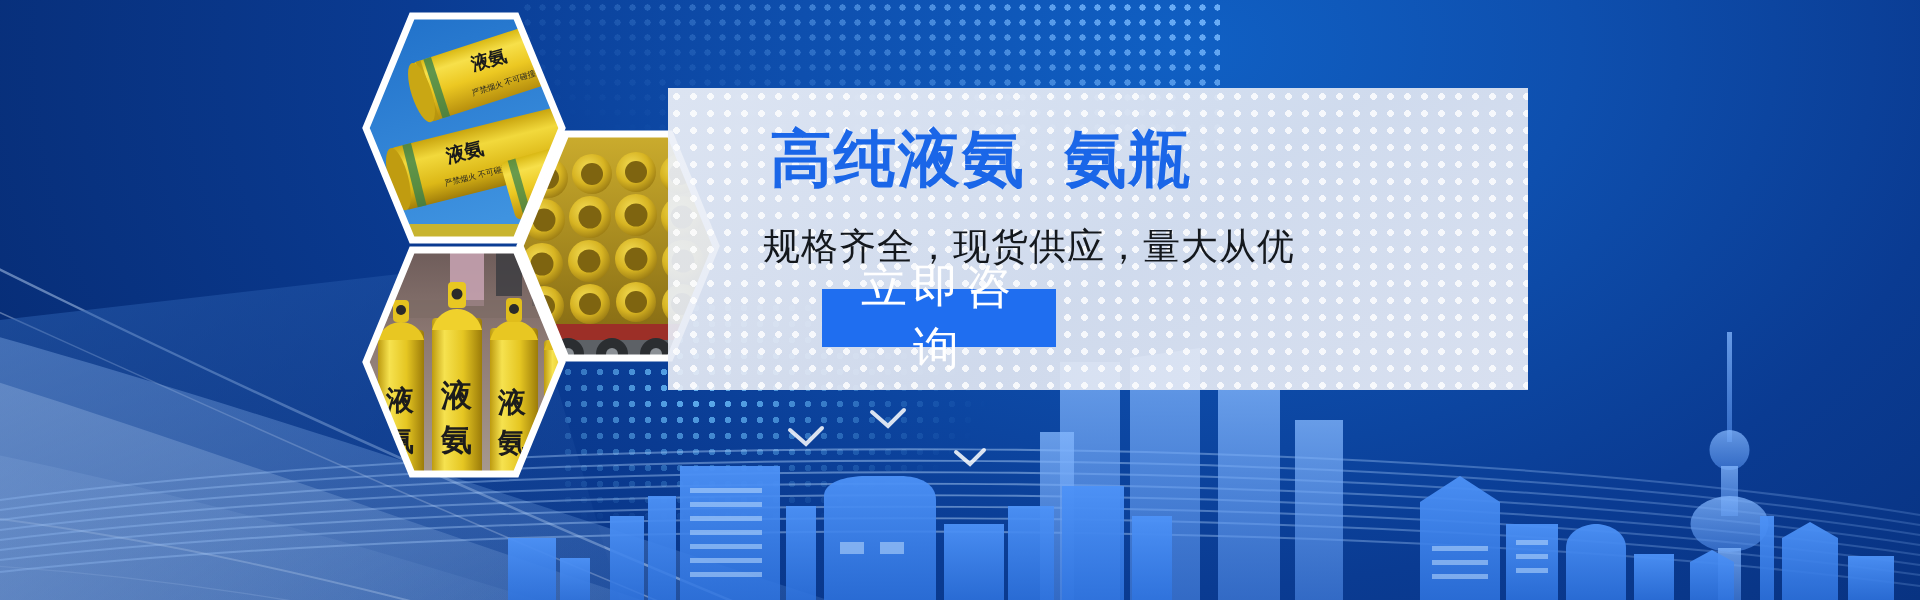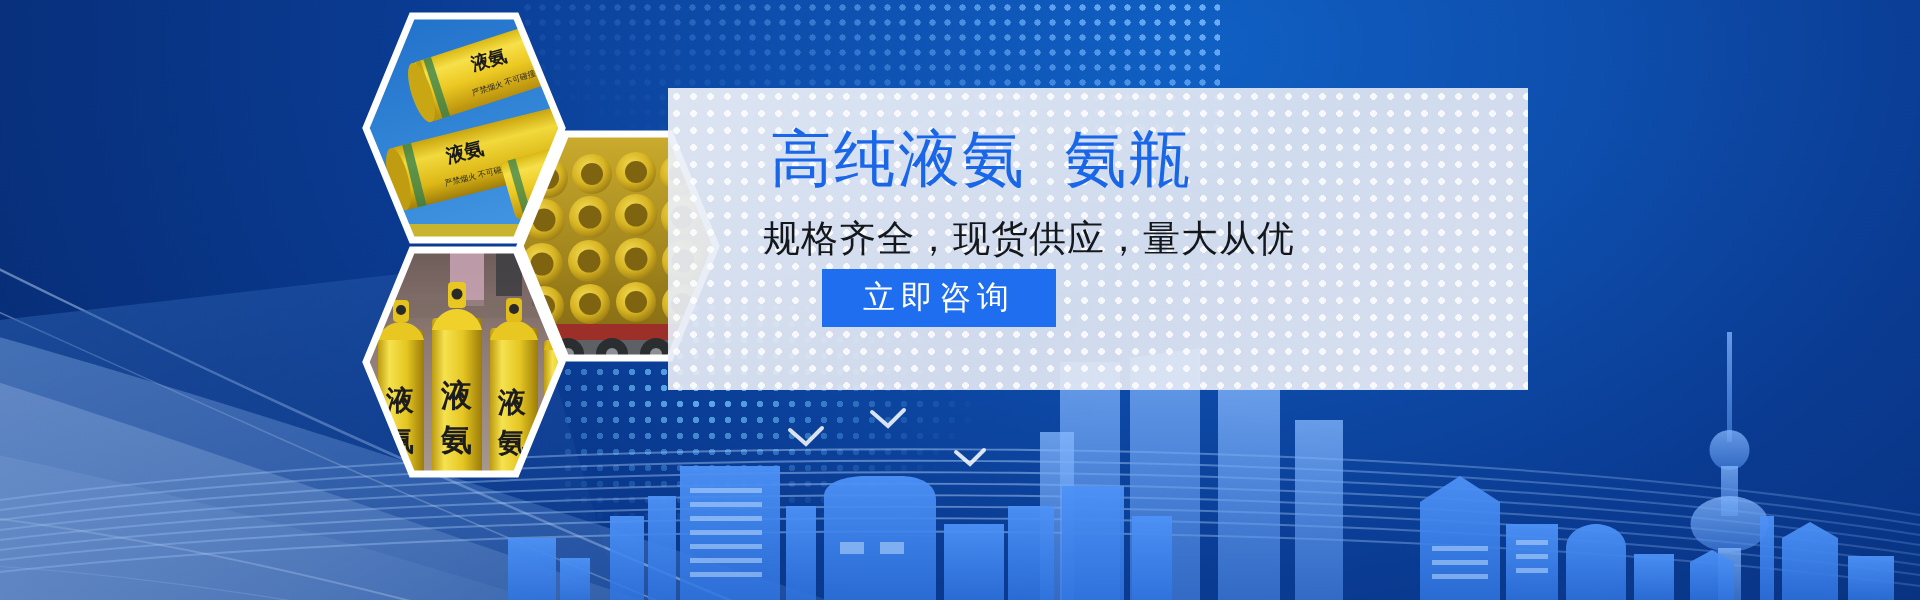--- a/index.html
+++ b/index.html
@@ -110,45 +110,45 @@
     display: flex;
     flex-direction: column;
     align-items: flex-start;
     padding: 40px 0 0 82px;
     box-sizing: border-box;
   }
 
   .headline {
     font-size: 62px;
     line-height: 1;
-    font-weight: normal;
+    font-weight: bold;
     color: #1a66e8;
     letter-spacing: 2px;
     white-space: pre;
-    margin: 0 0 4px 20px;
+    margin: 0 0 12px 20px;
     font-family: "Liberation Sans", "DejaVu Sans", sans-serif;
   }
 
   .subline {
     font-size: 37px;
     line-height: 1;
     color: #14181d;
     letter-spacing: 1px;
     margin: 26px 0 0 13px;
     white-space: pre;
     font-family: "Liberation Sans", "DejaVu Sans", sans-serif;
   }
 
   .cta {
-    margin: 12px 0 0 72px;
+    margin: 24px 0 0 72px;
     width: 234px;
     height: 58px;
     background: #1f6ef0;
     color: #ffffff;
-    font-size: 32px;
+    font-size: 46px;
     letter-spacing: 6px;
     display: flex;
     align-items: center;
     justify-content: center;
     border: none;
     cursor: pointer;
     font-family: "Liberation Sans", "DejaVu Sans", sans-serif;
     padding: 14px;
     box-sizing: border-box;
   }

